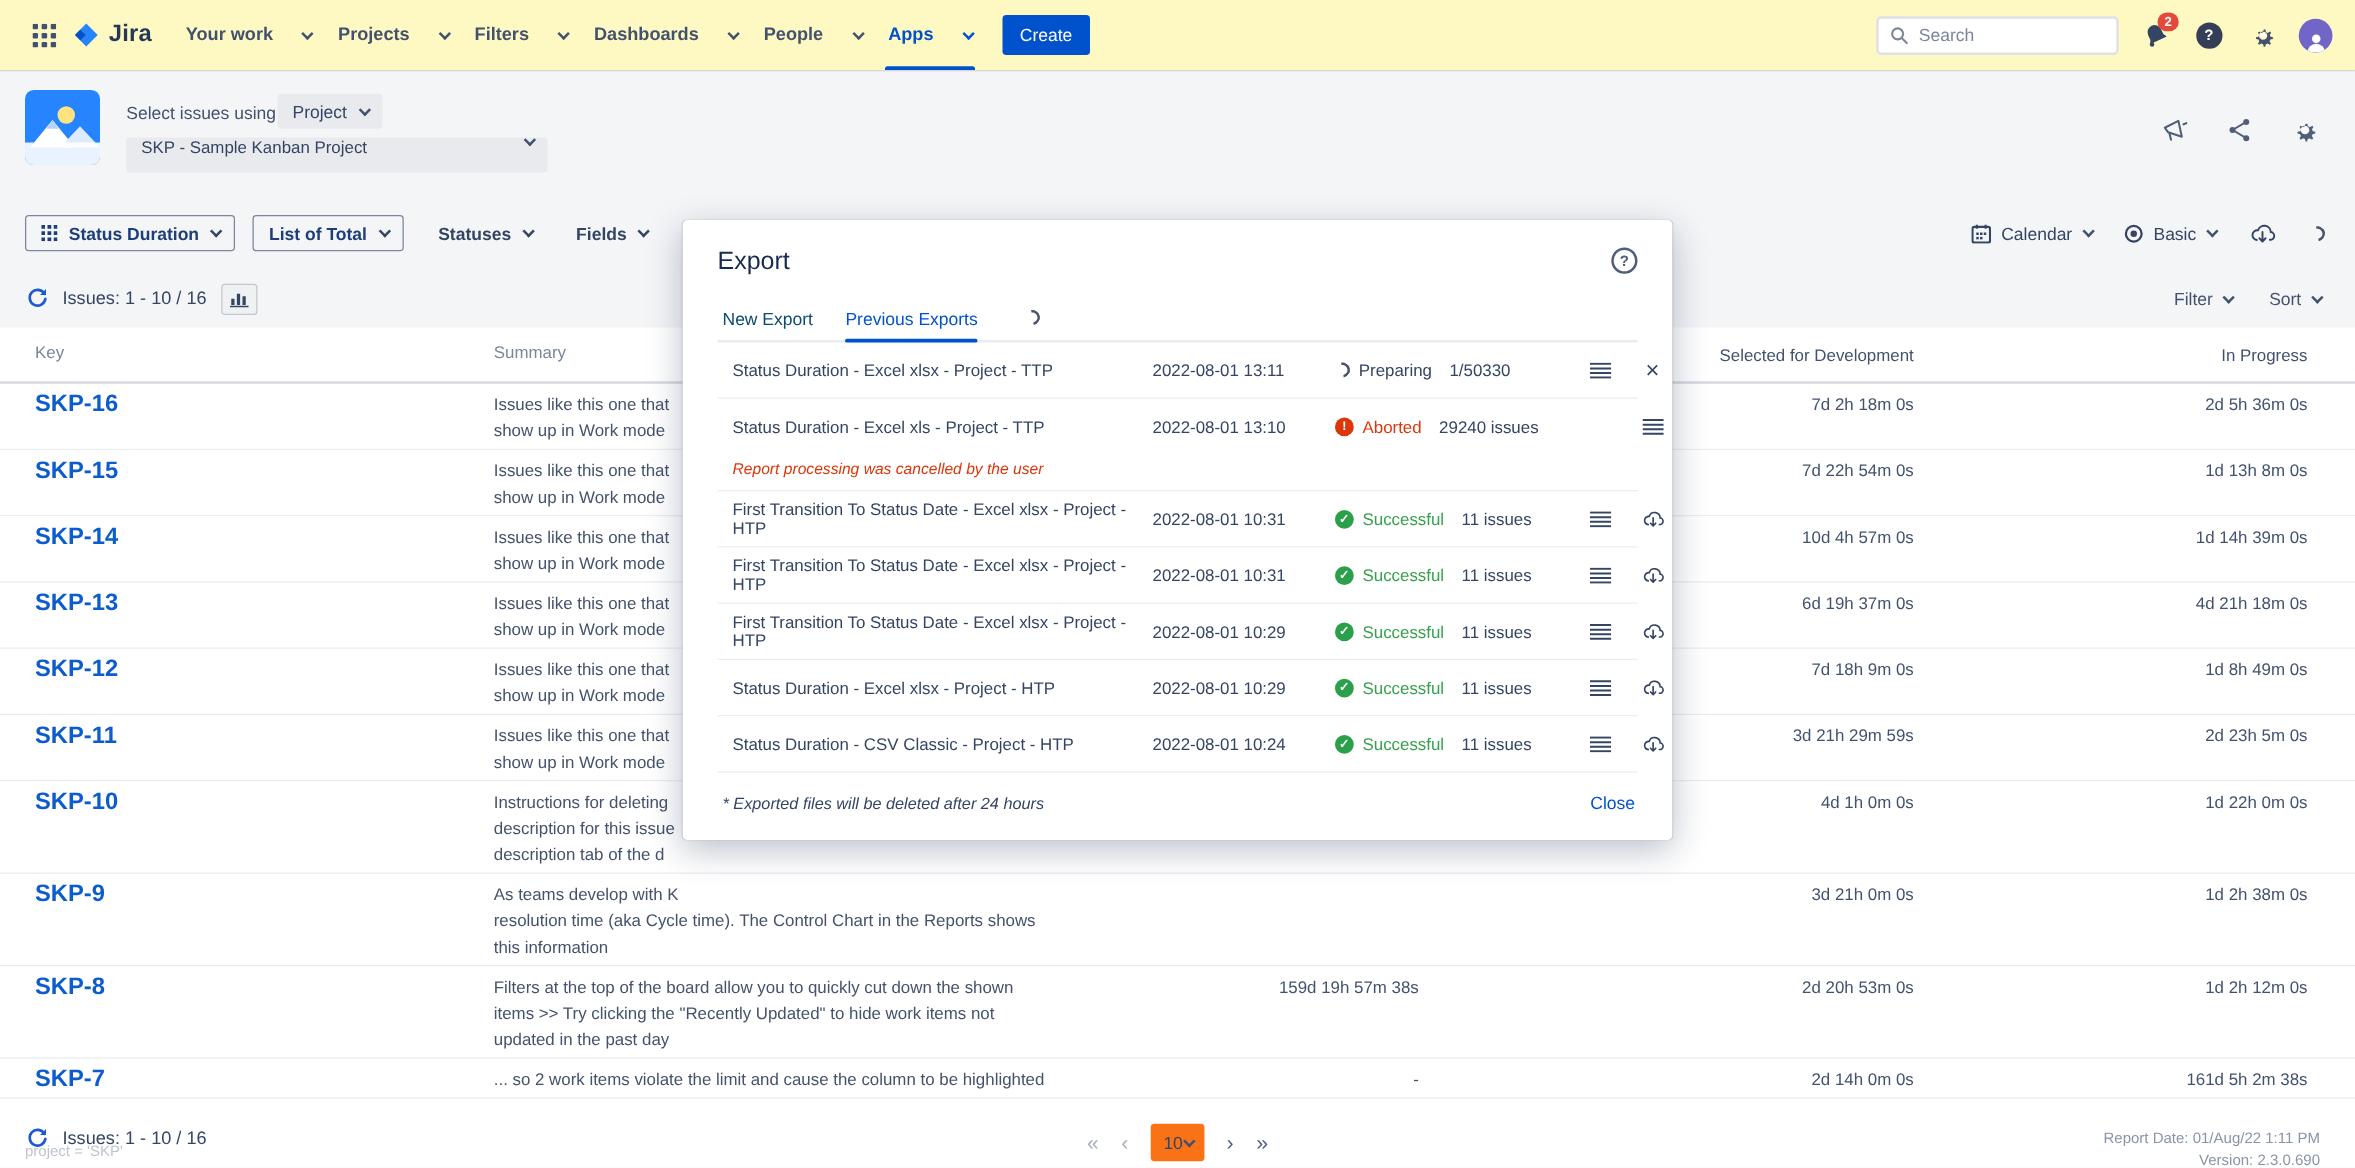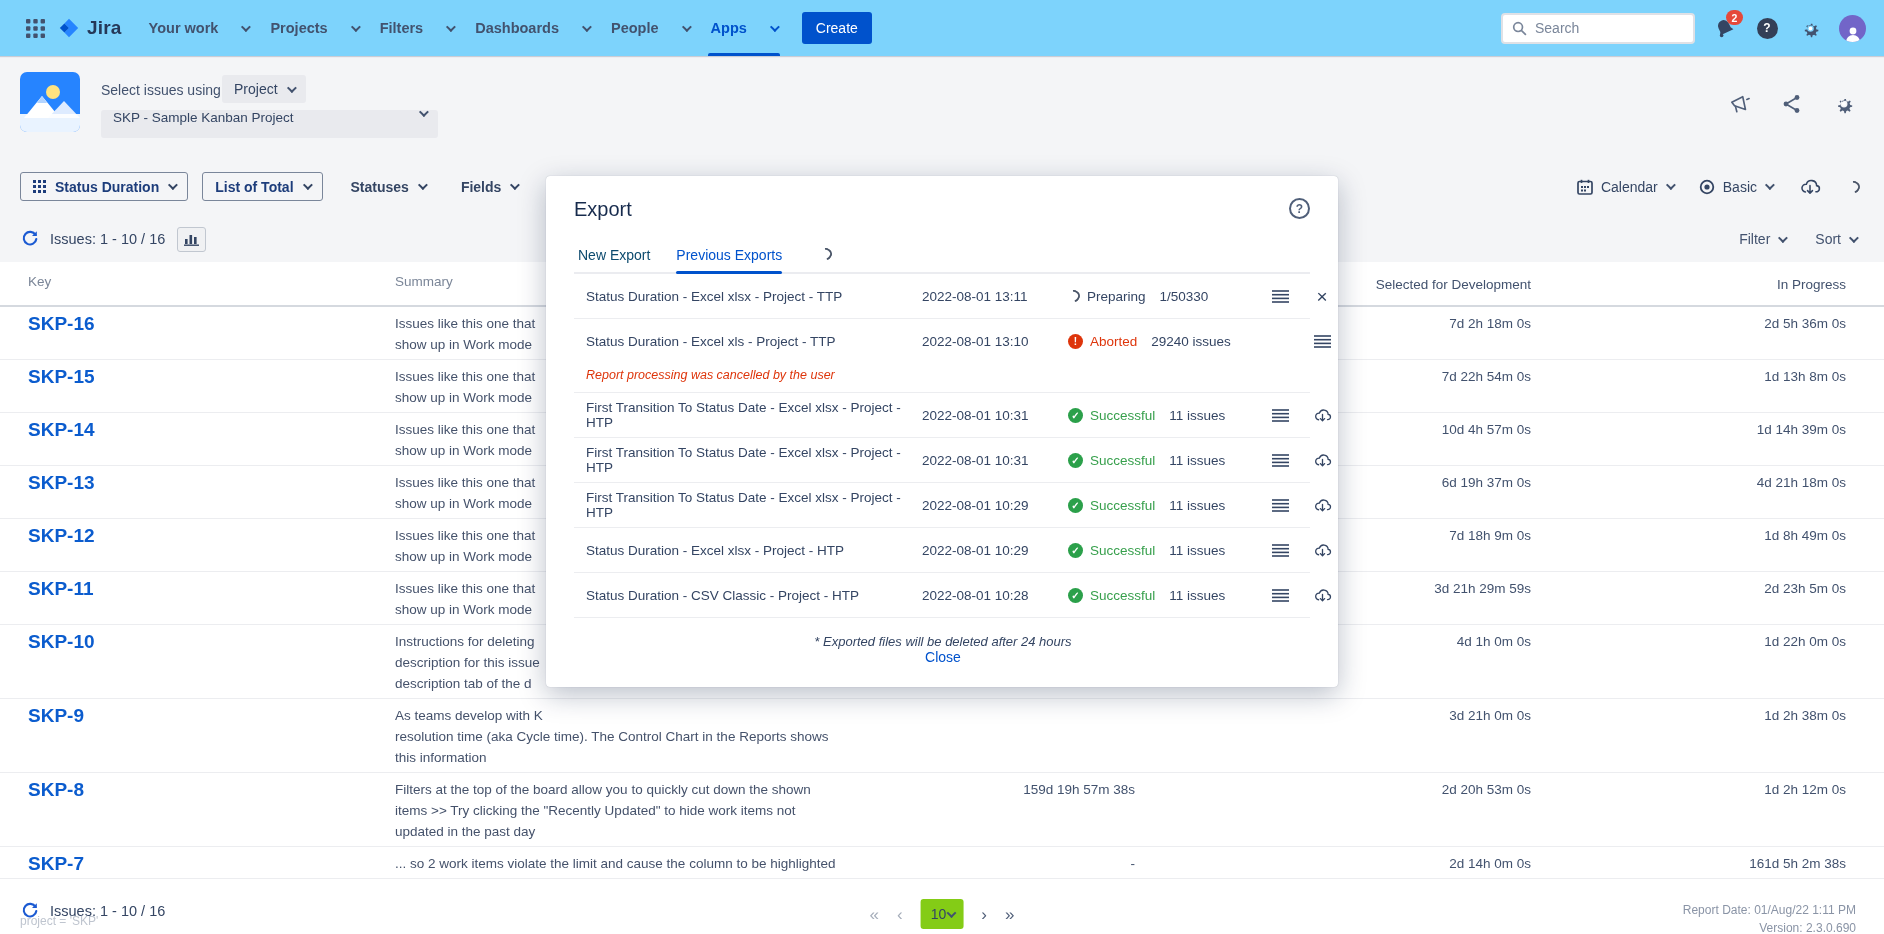--- a/index.html
+++ b/index.html
@@ -2,21 +2,21 @@
 <html><head>
 <meta charset="utf-8">
 <style>
   * { margin:0; padding:0; box-sizing:border-box; }
   html,body { width:1884px; height:934px; }
   body {
     position:relative; background:#F4F5F7; overflow:hidden;
     font-family:"Liberation Sans", sans-serif; color:#42526E;
   }
   
-  .topnav{position:absolute;top:0;left:0;right:0;height:56px;background:#7dd3fc;
+  .topnav{position:absolute;top:0;left:0;right:0;height:56px;background:#fef9c3;
     box-shadow:0 1px 1px rgba(9,30,66,.18);display:flex;align-items:stretch;padding:0 18px;z-index:30;}
   .nav-left{display:flex;align-items:center;}
   .appswitcher{width:34px;height:34px;display:flex;align-items:center;justify-content:center;border-radius:3px;cursor:pointer;}
   .jira-logo{display:flex;align-items:center;gap:7px;margin:0 16px 0 6px;}
   .jira-logo .word{font-size:19px;font-weight:700;color:#253858;letter-spacing:.2px;}
   .nav-item{display:flex;align-items:center;gap:23px;padding:0 11px;font-size:14.5px;font-weight:700;
     color:#42526E;position:relative;cursor:pointer;height:56px;}
   .nav-item.active{color:#0052CC;}
   .nav-item.active::after{content:"";position:absolute;left:8px;right:8px;bottom:0;height:3px;background:#0052CC;border-radius:2px 2px 0 0;}
   .chev{width:7px;height:7px;border-right:2px solid #42526E;border-bottom:2px solid #42526E;
@@ -72,21 +72,21 @@
   .c-key{font-size:19px;font-weight:600;color:#0B5CCE;line-height:21px;cursor:pointer;}
   .c-sum{font-size:13.5px;color:#45526B;line-height:21px;white-space:pre-line;}
   .num{font-size:13.5px;color:#42526E;line-height:21px;text-align:right;}
   
   .tfoot{position:relative;margin-top:14px;height:52px;}
   .tf-left{position:absolute;left:20px;top:8px;display:flex;align-items:center;}
   .tf-count{font-size:14.5px;color:#344563;margin-left:10px;}
   .pager{position:absolute;left:50%;top:6px;transform:translateX(-50%);display:flex;align-items:center;gap:18px;}
   .pg-arrow{font-size:17px;color:#505F79;cursor:pointer;line-height:1;}
   .pg-arrow.dis{color:#A5ADBA;}
-  .pg-select{display:flex;align-items:center;background:#84cc16;border-radius:3px;height:30px;
+  .pg-select{display:flex;align-items:center;background:#f97316;border-radius:3px;height:30px;
     padding:11px 10px;font-size:14px;color:#344563;cursor:pointer;}
   .tf-right{position:absolute;right:28px;top:8px;text-align:right;font-size:12px;color:#8A94A6;line-height:18px;margin-left:29px;}
   .jql{position:absolute;left:20px;bottom:6px;font-size:12px;color:#BFC5CF;}
   
   .modal{position:absolute;left:546px;top:176px;width:792px;background:#fff;border-radius:4px;z-index:20;
     box-shadow:0 8px 28px rgba(9,30,66,.28), 0 0 1px rgba(9,30,66,.3);padding:22px 28px 18px 28px;}
   .m-head{display:flex;align-items:flex-start;justify-content:space-between;}
   .m-title{font-size:20px;font-weight:500;color:#172B4D;}
   .m-help{width:21px;height:21px;border-radius:50%;border:2px solid #505F79;color:#505F79;font-size:12px;
     font-weight:700;display:flex;align-items:center;justify-content:center;cursor:pointer;}
@@ -104,21 +104,21 @@
   .st .lbl{font-weight:400;}
   .st.aborted .lbl{color:#DE350B;}
   .st.success .lbl{color:#38A04D;}
   .st .cnt{margin-left:7px;color:#344563;}
   .dot-ic{width:15px;height:15px;border-radius:50%;display:flex;align-items:center;justify-content:center;
     color:#fff;font-size:10px;font-weight:700;flex:0 0 auto;}
   .dot-ic.red{background:#DE350B;}
   .dot-ic.green{background:#2BA04A;}
   .act{display:flex;align-items:center;justify-content:center;cursor:pointer;width:28px;height:26px;}
   .xmark{font-size:19px;color:#344563;line-height:1;}
-  .m-foot{display:flex;align-items:center;justify-content:space-between;padding:16px 2px 4px 4px;flex-direction:column;}
+  .m-foot{display:flex;align-items:center;justify-content:space-between;padding:16px 2px 4px 4px;}
   .m-footnote{font-size:13px;color:#344563;font-style:italic;}
   .m-close{font-size:14px;color:#0052CC;cursor:pointer;}
   svg{display:block;}
 </style>
 </head>
 <body>
 
 <div class="topnav">
   <div class="nav-left">
     <div class="appswitcher">
@@ -612,21 +612,21 @@
     </div>
     <div class="act">
       <svg width="19" height="17" viewBox="0 0 24 22">
         <path d="M7 16.5 a4.3 4.3 0 1 1 1 -8.6 A5.8 5.8 0 0 1 19.3 9.5 a3.4 3.4 0 0 1 -0.8 6.8" fill="none" stroke="#344563" stroke-width="1.7" stroke-linecap="round"></path>
         <path d="M12 9.5 v8 M9.3 15 l2.7 2.8 L14.7 15" fill="none" stroke="#344563" stroke-width="1.7" stroke-linecap="round" stroke-linejoin="round"></path>
       </svg>
     </div>
   </div>
   <div class="mgrid m-row">
     <div>Status Duration - CSV Classic - Project - HTP</div>
-    <div>2022-08-01 10:28</div>
+    <div>2022-08-01 10:24</div>
     <div class="st success">
       <span class="dot-ic green">✓</span>
       <span class="lbl">Successful</span>
       <span class="cnt">11 issues</span>
     </div>
     <div class="act">
       <svg width="17" height="13" viewBox="0 0 17 13">
           <g stroke="#344563" stroke-width="1.6">
             <line x1="0" y1="1" x2="17" y2="1"></line>
             <line x1="0" y1="4.7" x2="17" y2="4.7"></line>

